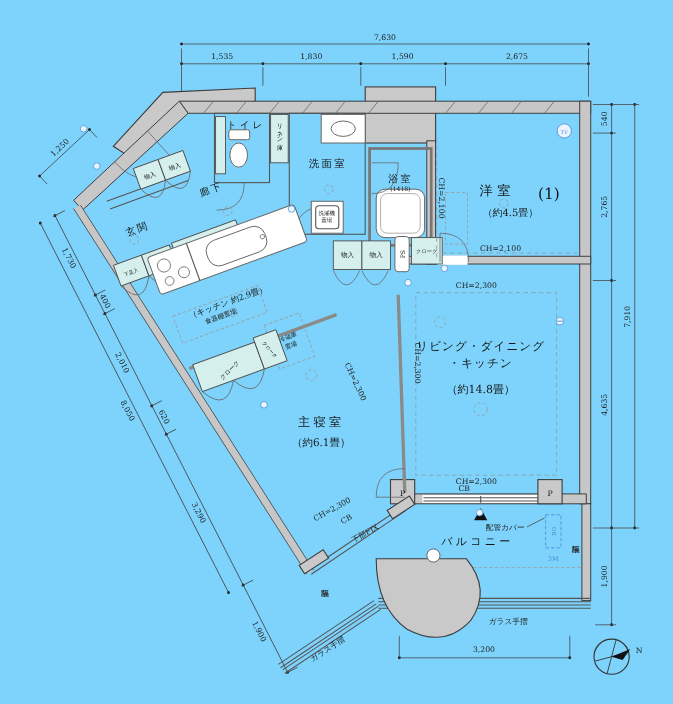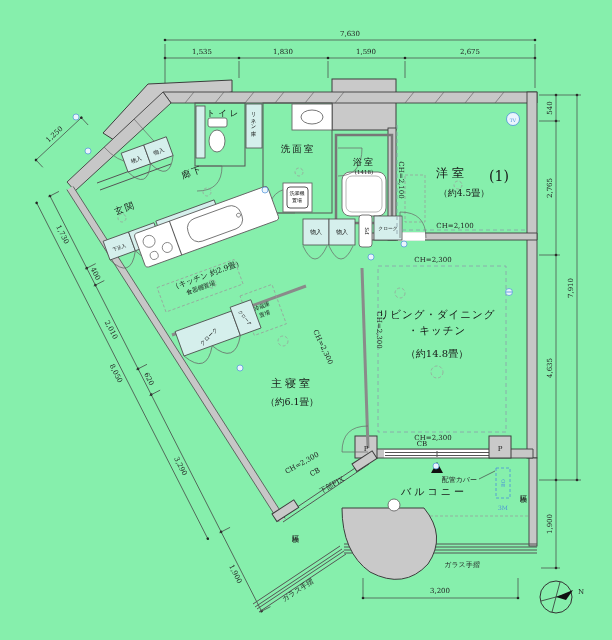--- a/index.html
+++ b/index.html
@@ -1,16 +1,16 @@
 <!DOCTYPE html>
 <html><head>
 <meta charset="utf-8">
 <style>
   html,body{margin:0;padding:0;background:#fff;}
-  #stage{position:relative;width:612px;height:640px;background:#86efac;overflow:hidden;
+  #stage{position:relative;width:612px;height:640px;background:#7dd3fc;overflow:hidden;
          font-family:"DejaVu Serif", serif;}
   svg text{fill:#1c1c1c;font-family:"DejaVu Serif", serif;}
   .dim{font-size:7px;fill:#222;}
   .dimline{stroke:#444;stroke-width:0.7;fill:none;}
   .wall{fill:#c7c7c7;stroke:#3d3d3d;stroke-width:0.9;}
   .gray{fill:#c9c9c9;stroke:#3d3d3d;stroke-width:1;}
   .thin{stroke:#555;stroke-width:1;fill:none;}
   .part{stroke:#8a8a8a;stroke-width:3;fill:none;}
   .teal{fill:#d5efec;stroke:#4a4a4a;stroke-width:0.8;}
   .arc{stroke:#666;stroke-width:0.7;fill:none;}

